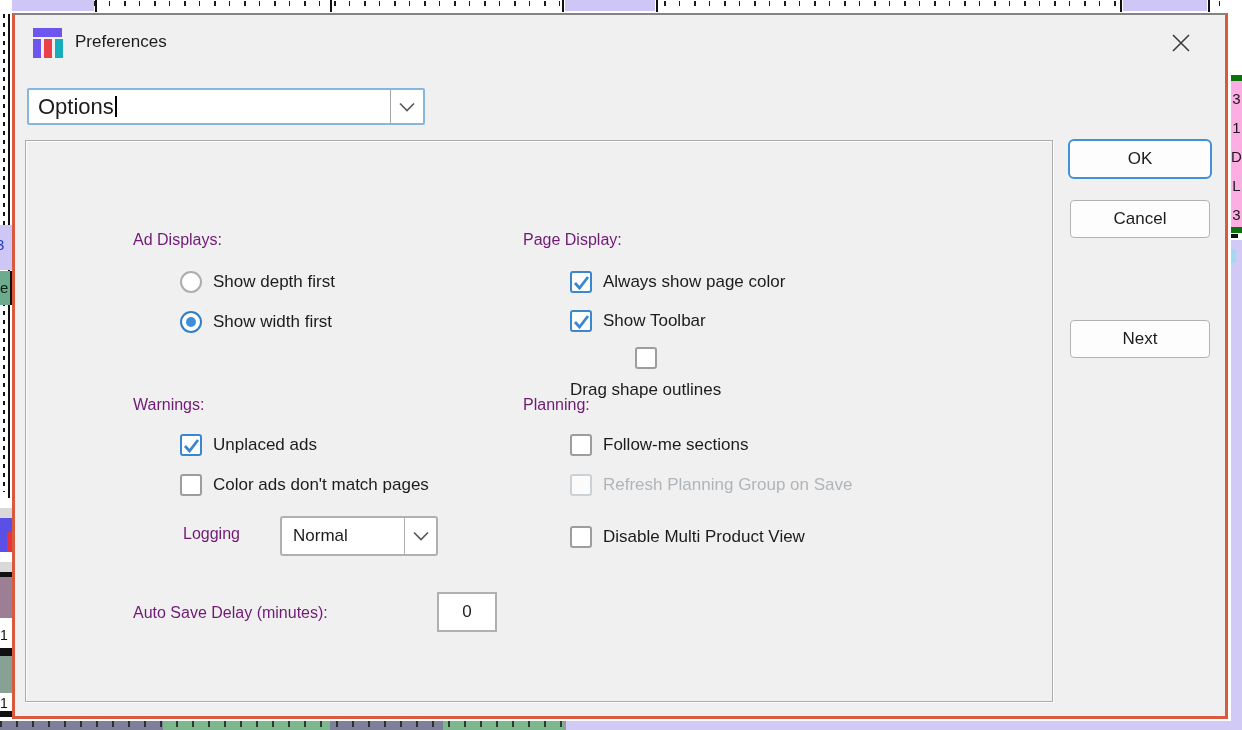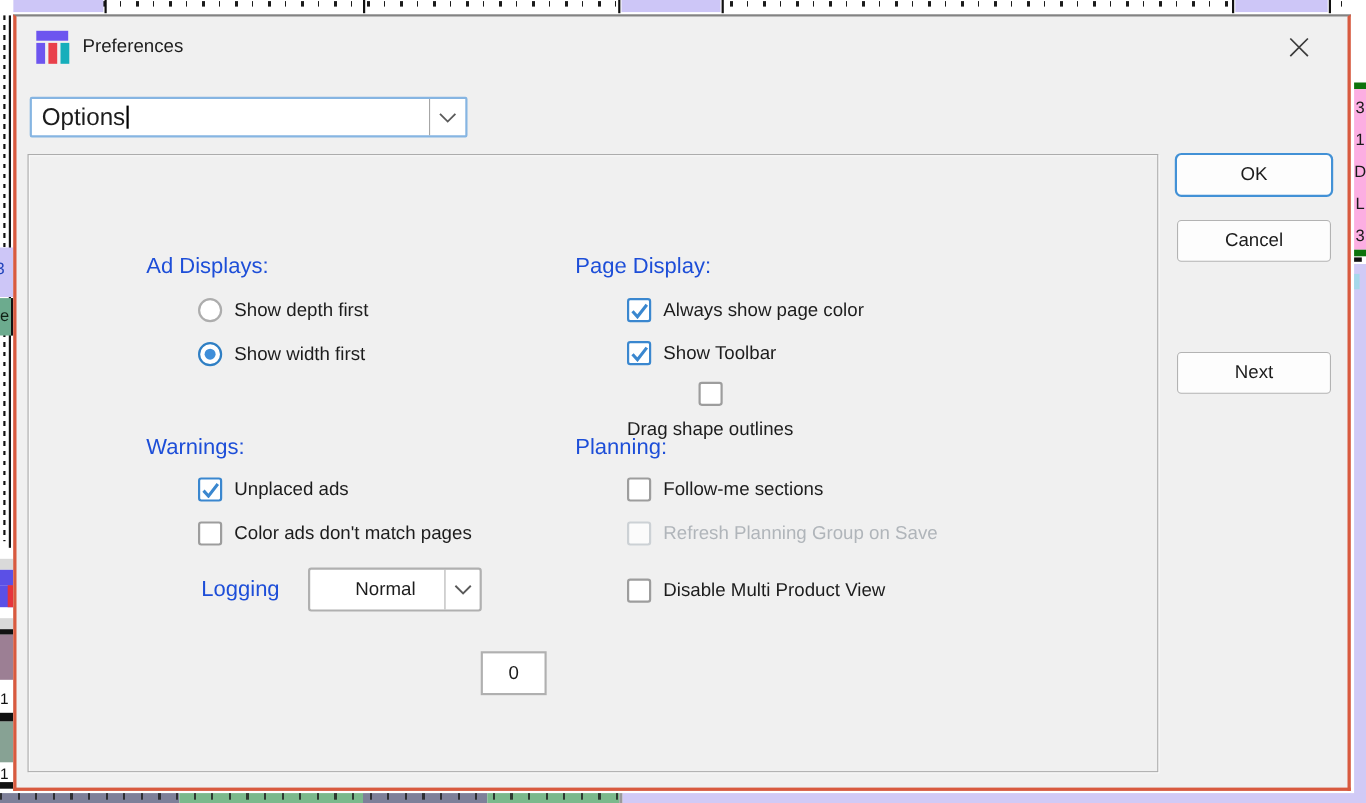--- a/index.html
+++ b/index.html
@@ -66,21 +66,21 @@
 
   .btn {
     position:absolute; left:1055px; width:140px; height:38px; background:#fdfdfd;
     border:1px solid #b3b3b3; border-radius:4px; font-size:17px; color:#1c1c1c;
     display:flex; align-items:center; justify-content:center; cursor:pointer;
     font-family:"Liberation Sans", sans-serif;
   }
   .btn.default { left:1053px; width:144px; height:40px; border:2px solid #4291d6; border-radius:6px; }
 
   
-  .sec-label { position:absolute; font-size:20px; color:#1d4ed8; }
+  .sec-label { position:absolute; font-size:16px; color:#701a75; }
   .row { position:absolute; display:flex; align-items:center; gap:11px; height:24px; }
   .row .lbl { font-size:17px; white-space:nowrap; }
 
   .cbox { width:22px; height:22px; background:#fff; border:2px solid #9d9d9d; border-radius:3px;
     display:flex; align-items:center; justify-content:center; flex:0 0 auto; }
   .cbox svg { display:none; }
   .row.on .cbox { border-color:#3a87cf; }
   .row.on .cbox svg { display:block; }
   .row.disabled .cbox { border-color:#ccd1d5; background:#fbfbfb; }
   .row.disabled .lbl { color:#b0b5ba; }
@@ -88,21 +88,21 @@
   .radio { width:22px; height:22px; background:#fff; border:2px solid #adadad; border-radius:50%;
     position:relative; flex:0 0 auto; }
   .row.on .radio { border-color:#2f7fc4; }
   .row.on .radio::after { content:""; position:absolute; left:50%; top:50%; width:10px; height:10px;
     margin:-5px 0 0 -5px; border-radius:50%; background:#3f8ed9; }
 
   .select {
     position:absolute; background:#fff; border:2px solid #b0b0b0; border-radius:3px;
     display:flex; align-items:center;
   }
-  .select .sel-text { font-size:17px; padding-left:11px;margin-left:30px; }
+  .select .sel-text { font-size:17px; padding-left:11px; }
   .sel-arrow-zone { margin-left:auto; width:32px; height:100%; border-left:1px solid #b0b0b0;
     display:flex; align-items:center; justify-content:center; }
 
   .num-input {
     position:absolute; width:60px; height:40px; background:#fff; border:2px solid #b0b0b0;
     font-size:17px; text-align:center; font-family:"Liberation Sans", sans-serif; color:#1c1c1c; padding:0;
   }
 </style>
 </head>
 <body>
@@ -270,20 +270,21 @@
     <div class="sec-label" style="left:157px; top:384px;">Logging</div>
     <div class="select" style="left:254px; top:375px; width:158px; height:40px;">
       <span class="sel-text">Normal</span>
       <span class="sel-arrow-zone">
         <svg width="18" height="14" viewBox="0 0 18 14">
           <path d="M2 3.5 L9 10.5 L16 3.5" stroke="#5a5a5a" stroke-width="1.7" fill="none"></path>
         </svg>
       </span>
     </div>
 
+    <div class="sec-label" style="left:107px; top:463px;">Auto Save Delay (minutes):</div>
     <input class="num-input" style="left: 411px; top: 451px;" value="0">
 
   </div>
 
   <button class="btn default" style="top:124px;text-align:center;">OK</button>
   <button class="btn" style="top:185px;">Cancel</button>
   <button class="btn" style="top:305px;">Next</button>
 
 </div>
 

